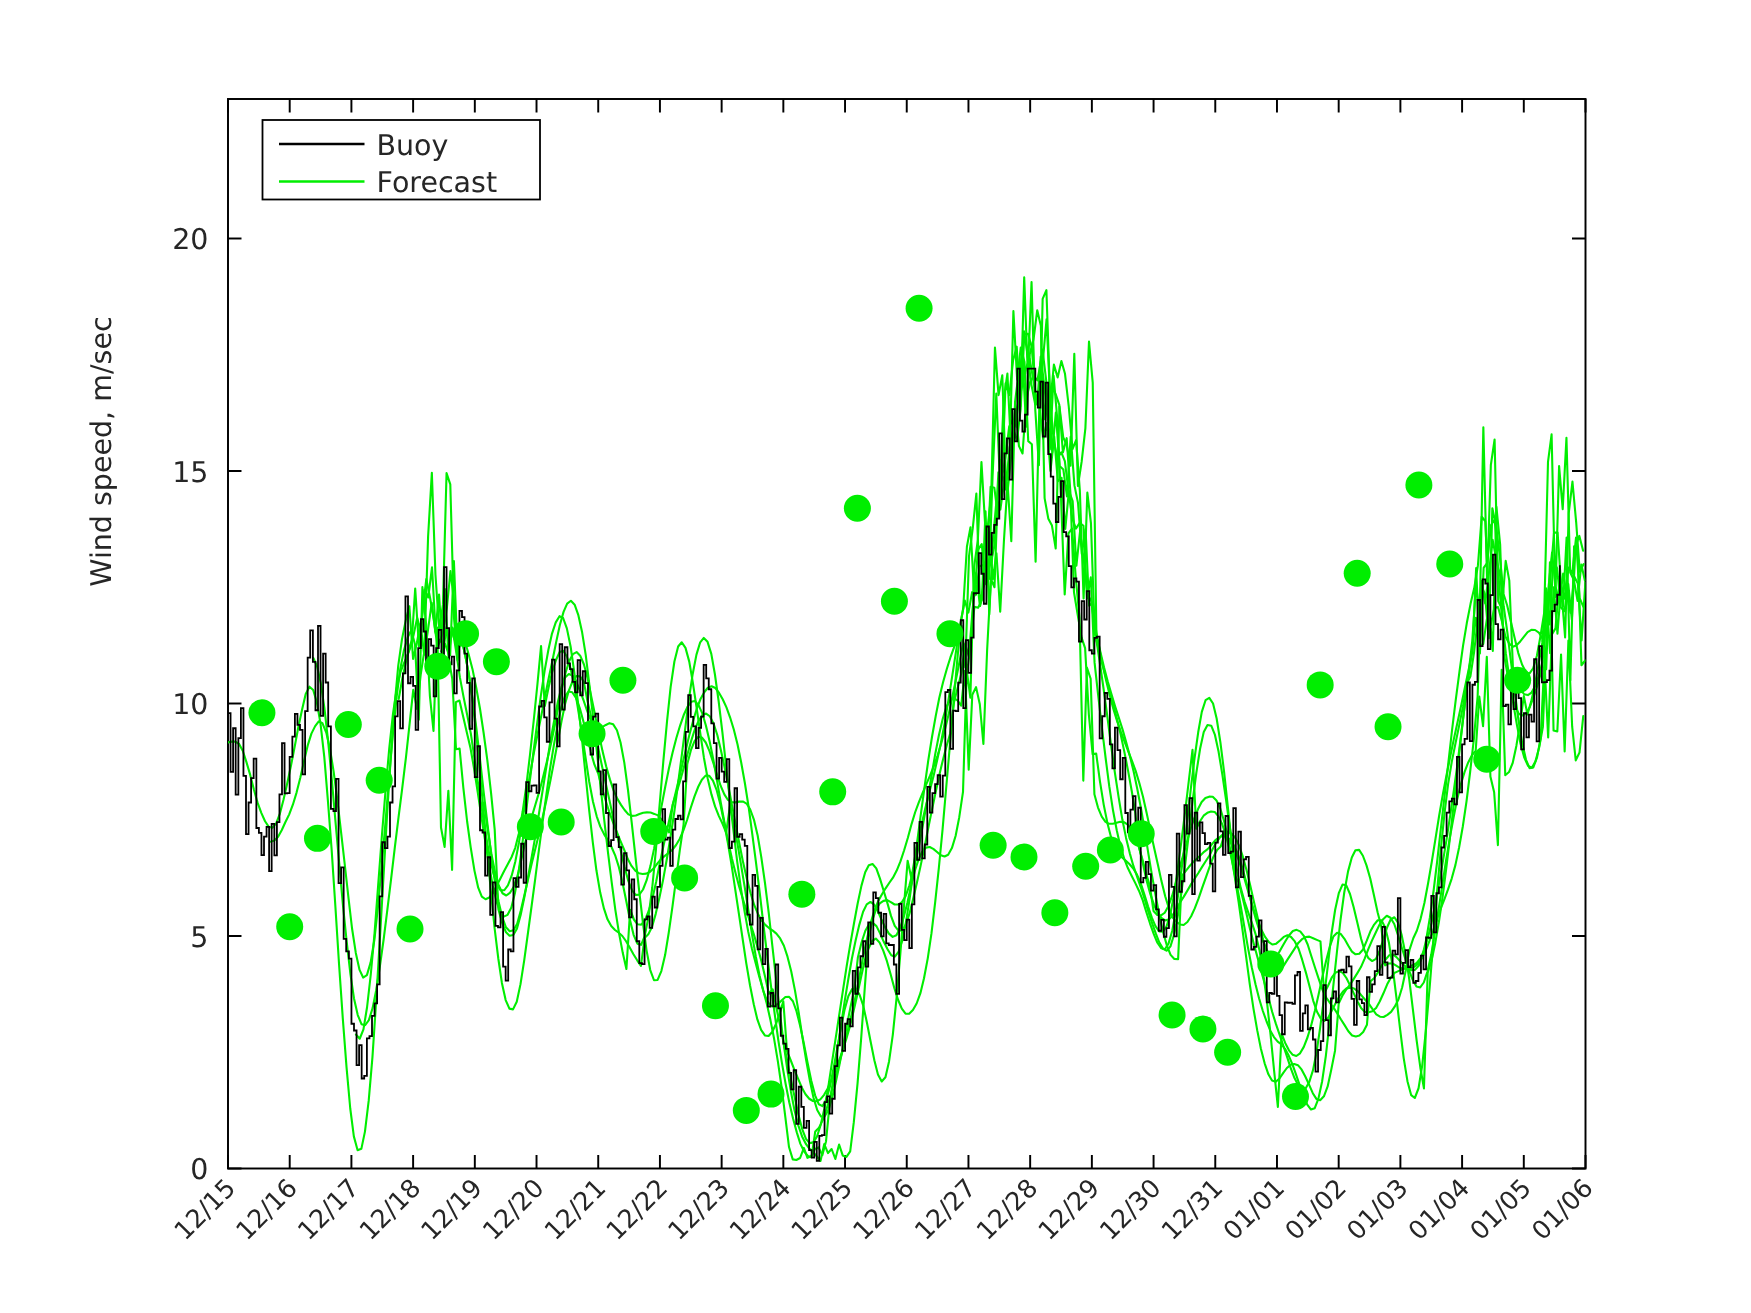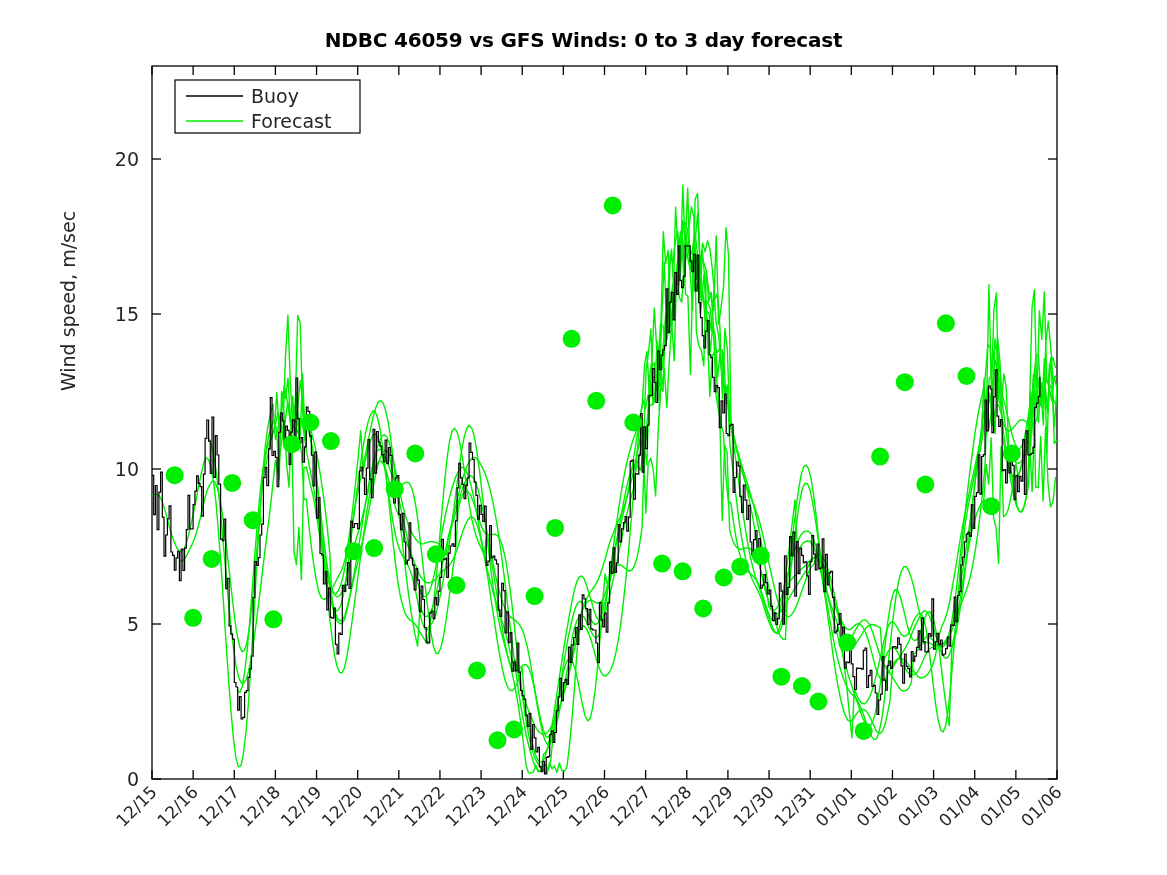--- a/index.html
+++ b/index.html
@@ -60,21 +60,20 @@
     font-family: "DejaVu Sans", "Liberation Sans", sans-serif;
     font-size: 19px;
     fill: #262626;
   }
 </style>
 </head>
 <body>
 
 <div id="figure">
 
-  <div id="chart-title">NDBC 46059 vs GFS Winds: 0 to 3 day forecast</div>
 
   <div id="ylabel">Wind speed, m/sec</div>
 
   <svg id="plot-svg" width="1167" height="875">
     <g id="axes-frame">
       <rect x="152" y="66" width="905" height="713" fill="none" stroke="#000000" stroke-width="1.3"></rect>
     </g>
     <g id="ytick-marks">
         <line x1="152" y1="779" x2="161" y2="779" stroke="#000" stroke-width="1.3"></line>
         <line x1="1057" y1="779" x2="1048" y2="779" stroke="#000" stroke-width="1.3"></line>

